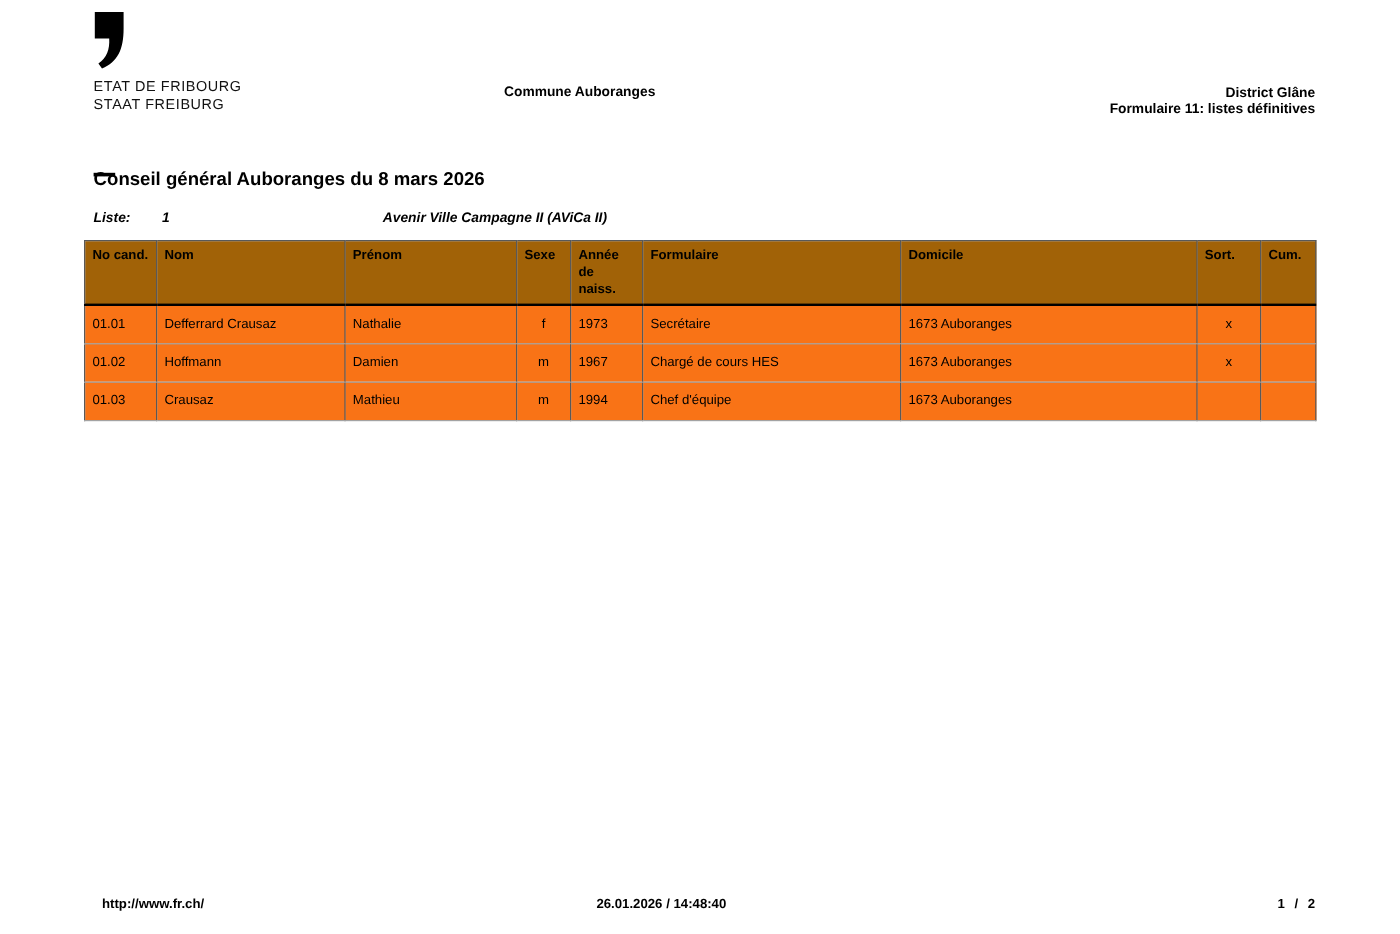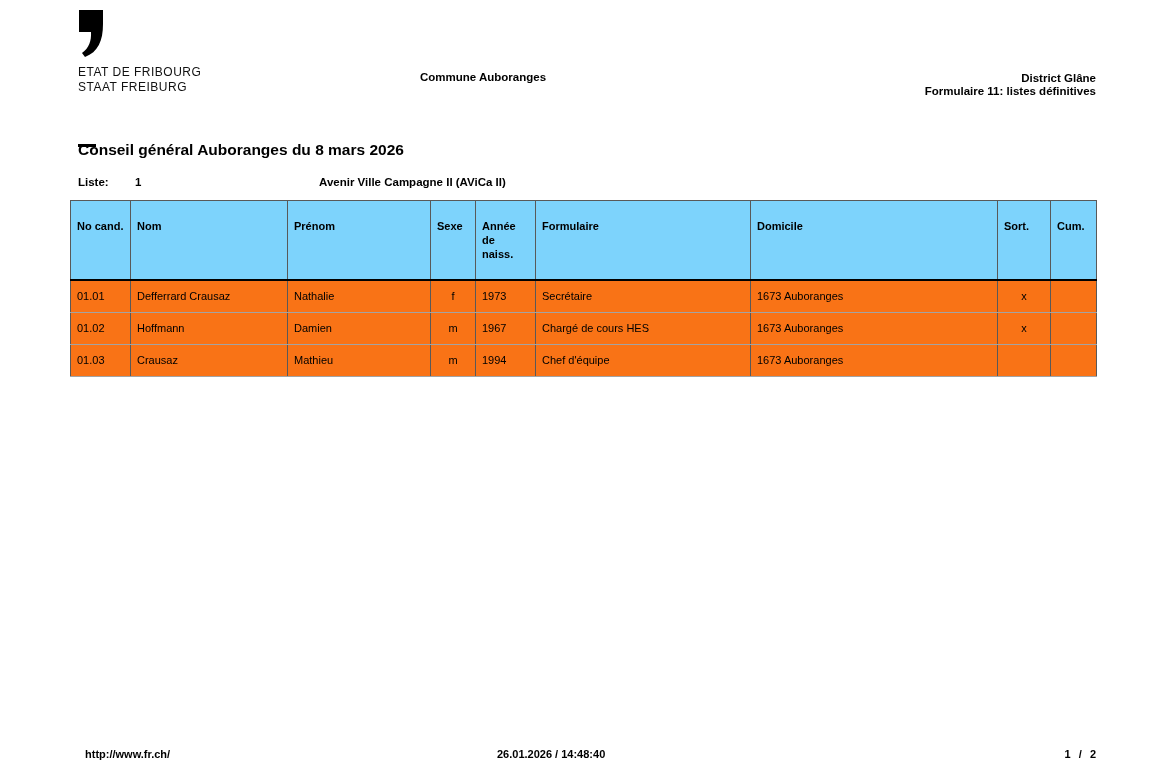--- a/index.html
+++ b/index.html
@@ -14,30 +14,30 @@
   .org-lines { margin-top:7px; }
   .commune { position:absolute; left:420px; top:71px; font-size:11.5px; font-weight:bold; }
   .form-label { position:absolute; right:71px; top:41px; font-size:11.5px; font-weight:bold;margin-top:44px; }
   .district { position:absolute; right:71px; top:72px; font-size:11.5px; font-weight:bold;text-align:right; }
 
   
   .doc-title { position:absolute; left:78px; top:113px; font-size:15.5px; font-weight:bold;margin-top:28px; }
   .title-dash { position:absolute; left:78px; top:144px; width:18px; height:3px; background:#000; }
 
   
-  .liste-row { position:absolute; left:0; top:176px; width:1167px; height:16px; font-size:11.5px; font-weight:bold; }
+  .liste-row { position:absolute; left:0; top:176px; width:1167px; height:16px; font-size:11.5px; font-weight:bold;font-style:italic; }
   .liste-label { position:absolute; left:78px; }
   .liste-number { position:absolute; left:135px; }
   .liste-name { position:absolute; left:295px;margin-left:24px; }
 
   
   table.cand { position:absolute; left:70px; top:200px; width:1026px; border-collapse:collapse; table-layout:fixed; font-size:11px; }
   table.cand th {
-    background:#7dd3fc; font-weight:bold; text-align:left; vertical-align:top;
-    padding:18px 6px; height:40px;
+    background:#a16207; font-weight:bold; text-align:left; vertical-align:top;
+    padding:5px 6px; height:40px;
     border:1px solid #595959; border-bottom:2px solid #000;
     line-height:14px;
   }
   table.cand td {
     padding:4px 6px; height:32px; vertical-align:middle;
     border-left:1px solid #595959; border-right:1px solid #595959;
     border-bottom:1px solid #a3a3a3; background:#f97316;
   }
   table.cand td.center { text-align:center; }
 

